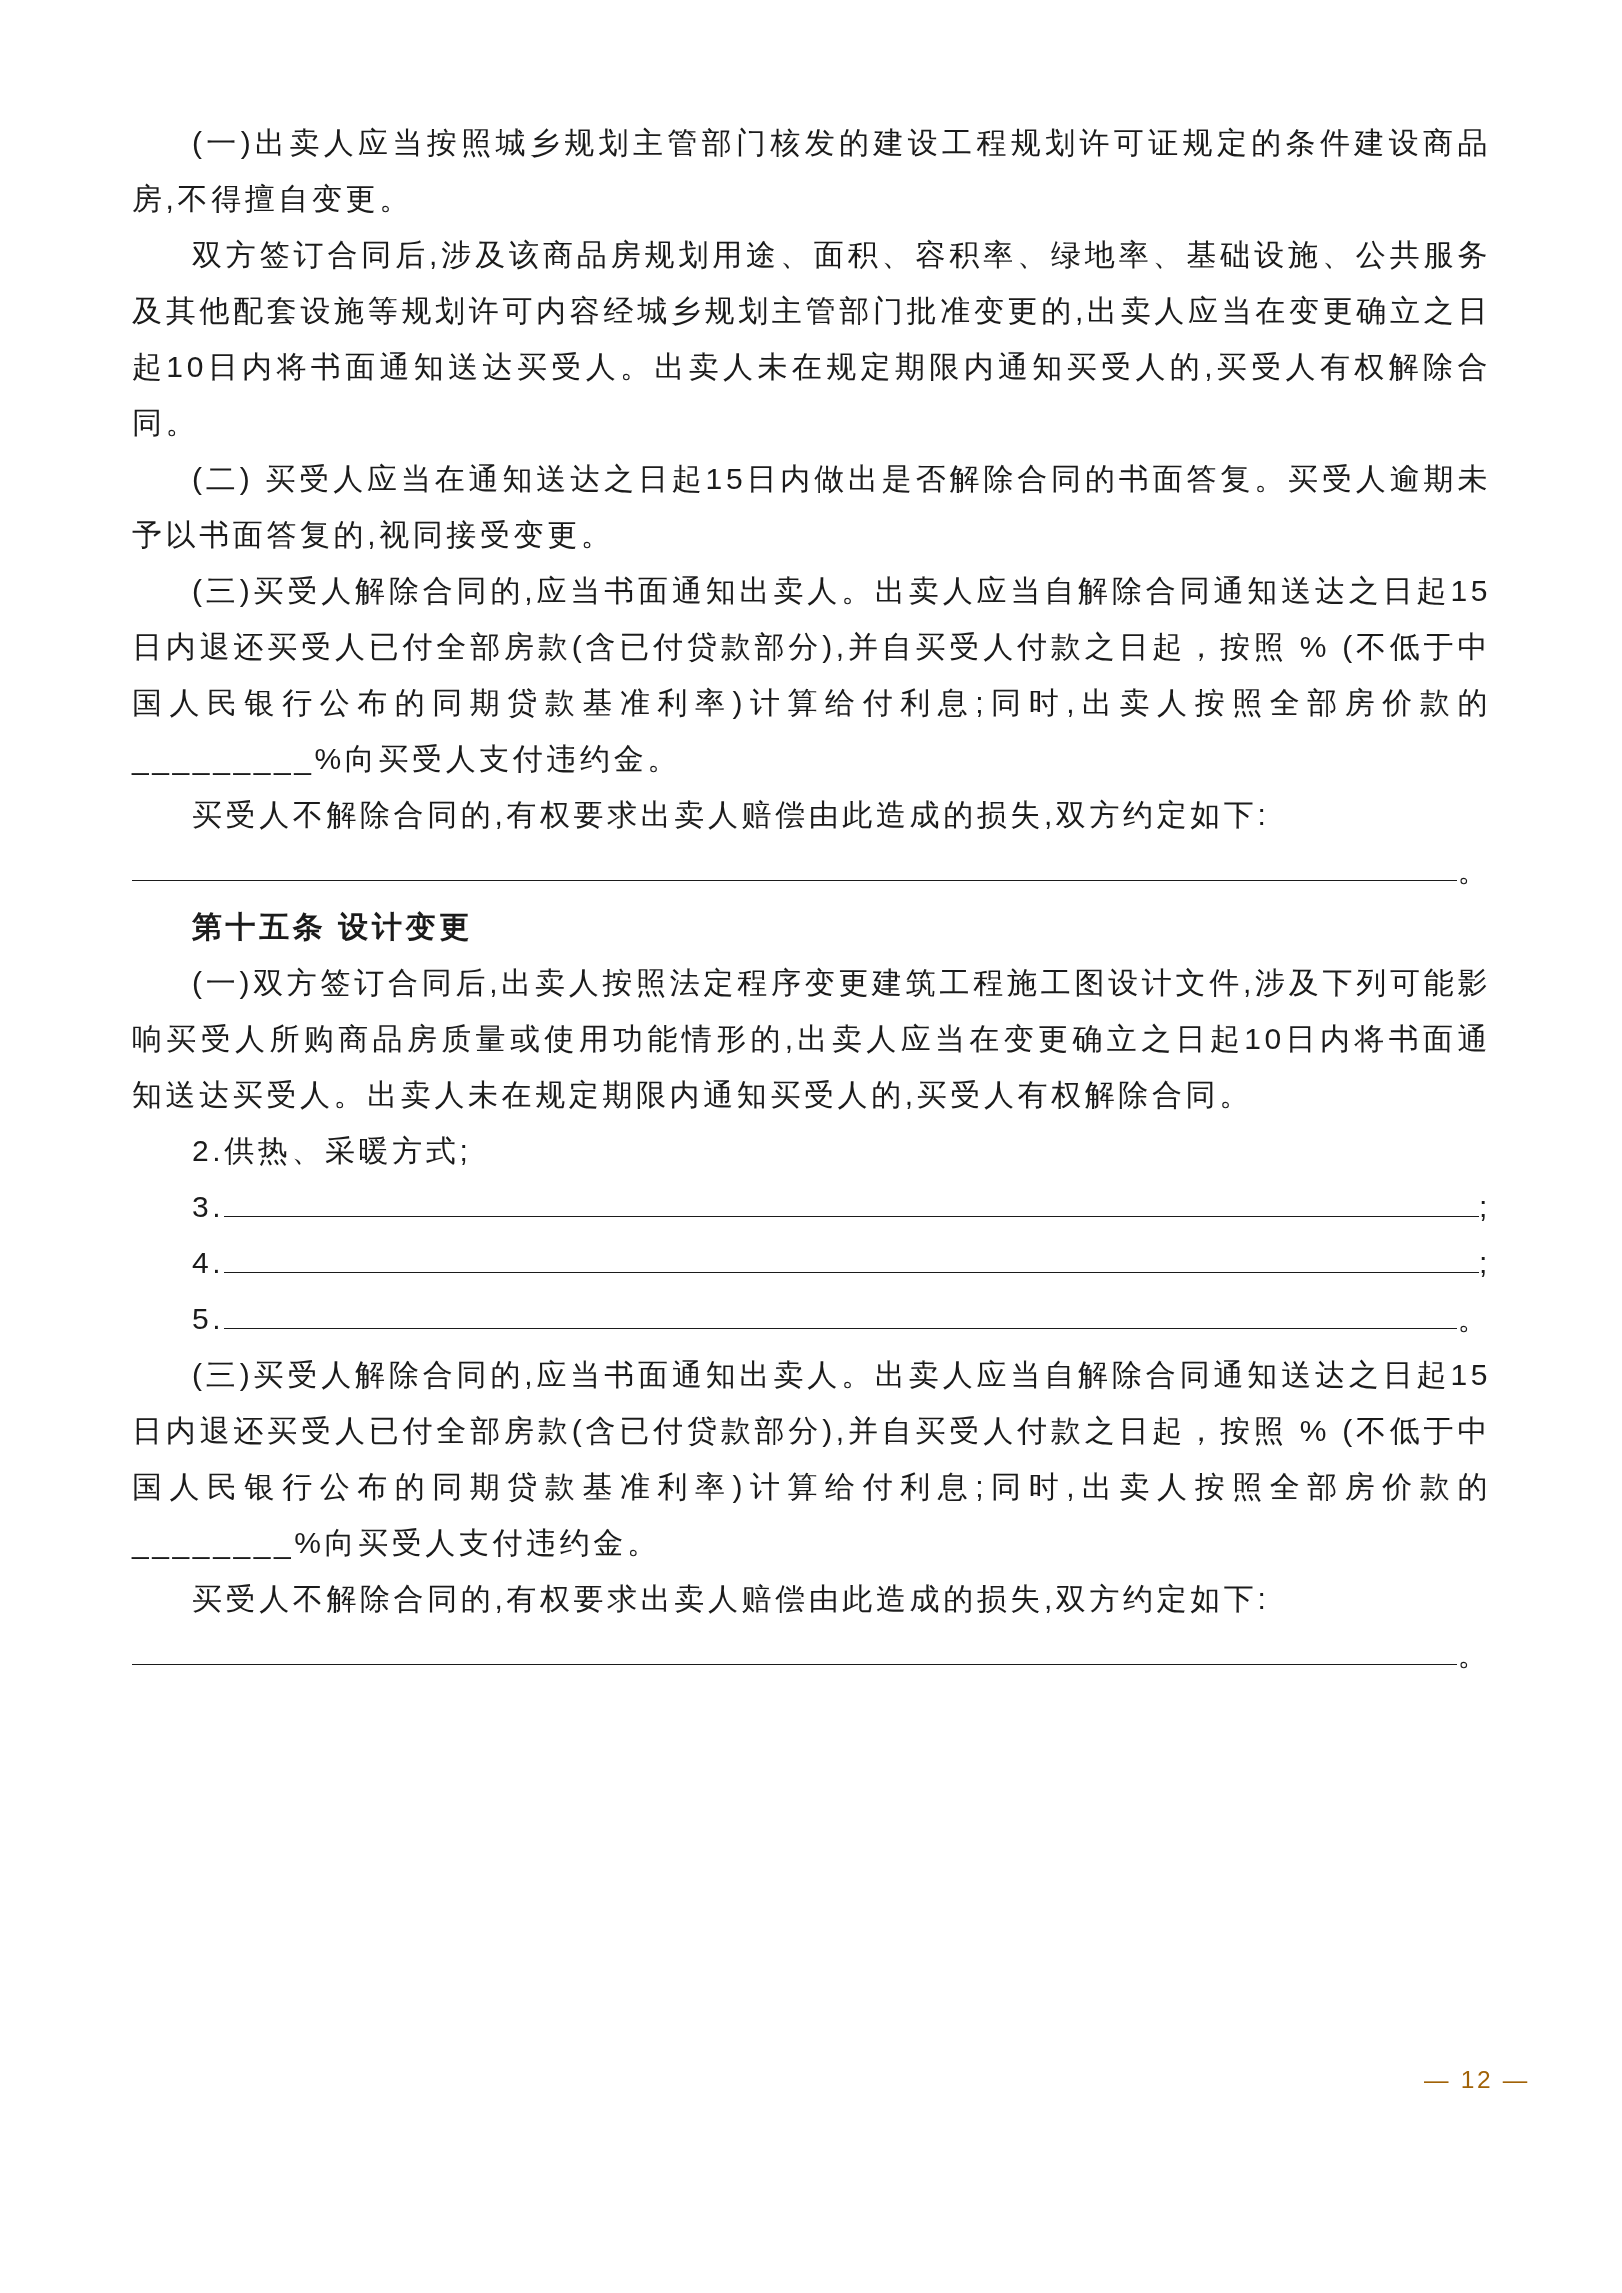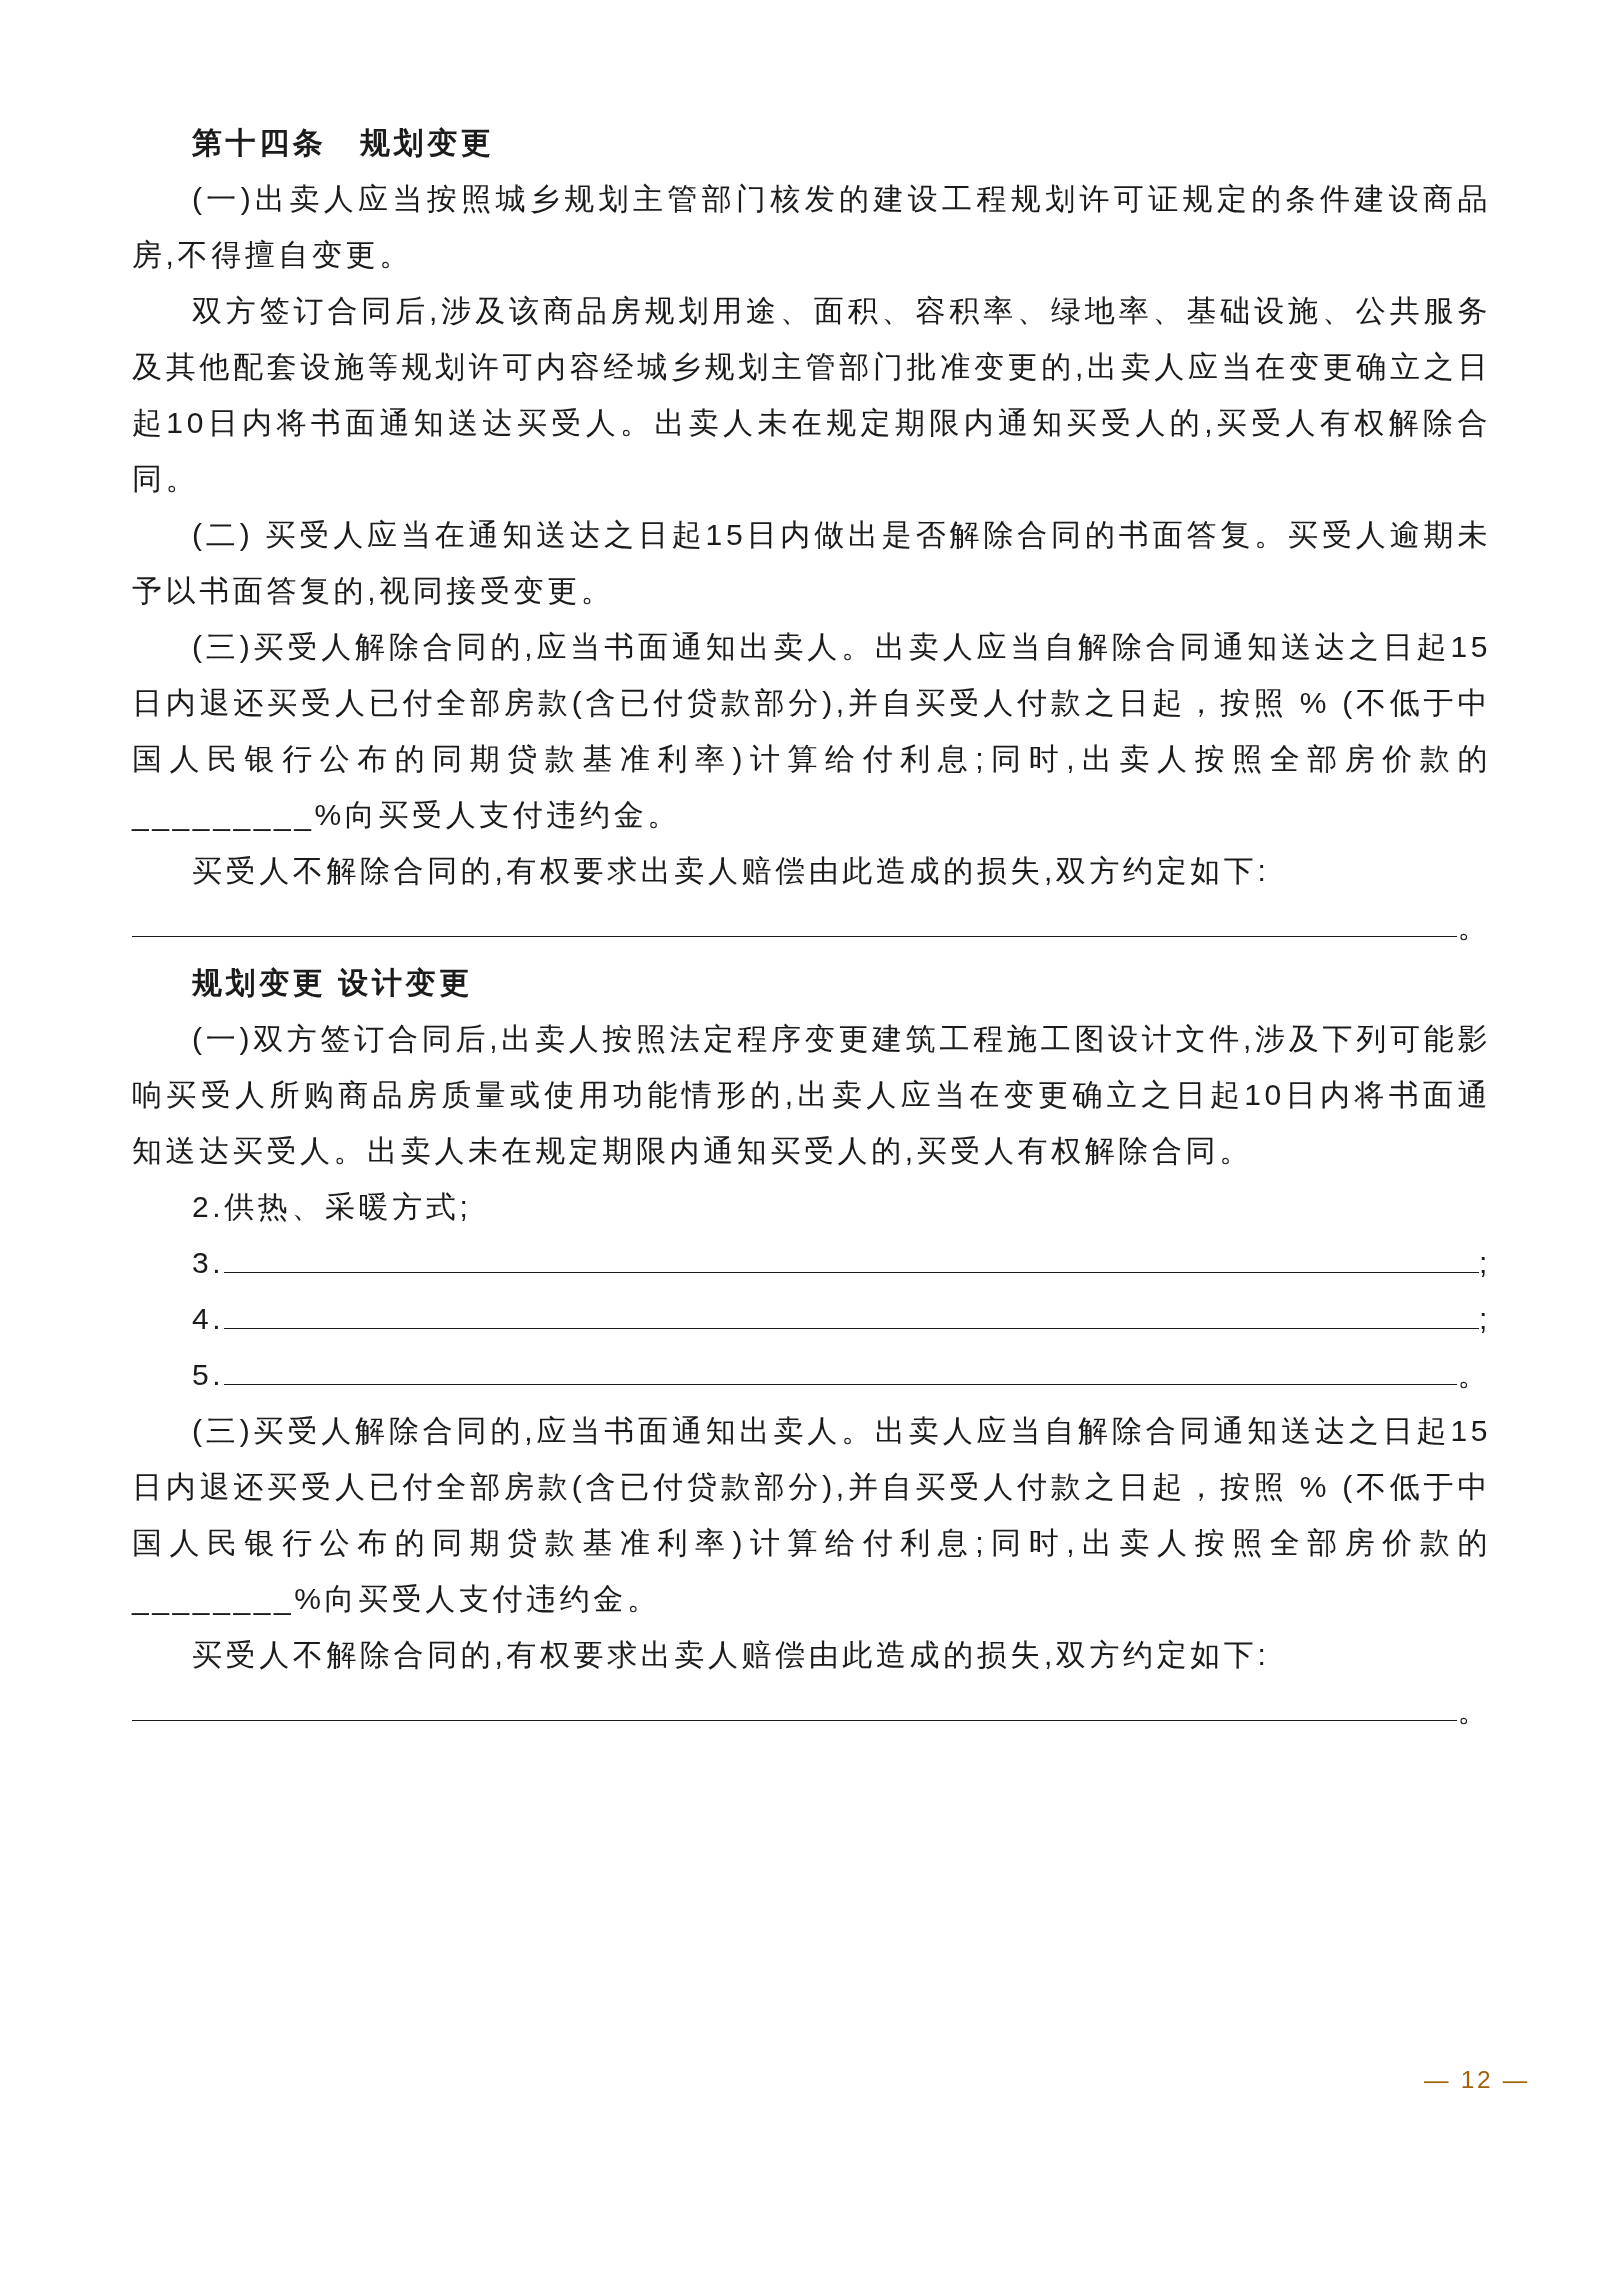--- a/index.html
+++ b/index.html
@@ -55,31 +55,30 @@
     font-size: 24.5px;
     letter-spacing: 2.7px;
     color: #a16207;
   }
 </style>
 </head>
 <body>
 
 <div class="page">
   <div class="content" id="paragraphs">
-      <p class="heading">第十四条　规划变更</p>
       <p class="para">(一)出卖人应当按照城乡规划主管部门核发的建设工程规划许可证规定的条件建设商品房,不得擅自变更。</p>
       <p class="para">双方签订合同后,涉及该商品房规划用途、面积、容积率、绿地率、基础设施、公共服务及其他配套设施等规划许可内容经城乡规划主管部门批准变更的,出卖人应当在变更确立之日起10日内将书面通知送达买受人。出卖人未在规定期限内通知买受人的,买受人有权解除合同。</p>
       <p class="para">(二) 买受人应当在通知送达之日起15日内做出是否解除合同的书面答复。买受人逾期未予以书面答复的,视同接受变更。</p>
       <p class="para">(三)买受人解除合同的,应当书面通知出卖人。出卖人应当自解除合同通知送达之日起15日内退还买受人已付全部房款(含已付贷款部分),并自买受人付款之日起，按照 % (不低于中国人民银行公布的同期贷款基准利率)计算给付利息;同时,出卖人按照全部房价款的_________%向买受人支付违约金。</p>
       <p class="para">买受人不解除合同的,有权要求出卖人赔偿由此造成的损失,双方约定如下:</p>
       <p class="blank-para">
         <span class="fill-line"></span>
         <span class="punct">。</span>
       </p>
-      <p class="heading">规划变更 设计变更</p>
+      <p class="heading">第十五条 设计变更</p>
       <p class="para">(一)双方签订合同后,出卖人按照法定程序变更建筑工程施工图设计文件,涉及下列可能影响买受人所购商品房质量或使用功能情形的,出卖人应当在变更确立之日起10日内将书面通知送达买受人。出卖人未在规定期限内通知买受人的,买受人有权解除合同。</p>
       <p class="para">2.供热、采暖方式;</p>
       <p class="blank-para">
         <span class="num">3.</span>
         <span class="fill-line"></span>
         <span class="punct">;</span>
       </p>
       <p class="blank-para">
         <span class="num">4.</span>
         <span class="fill-line"></span>

